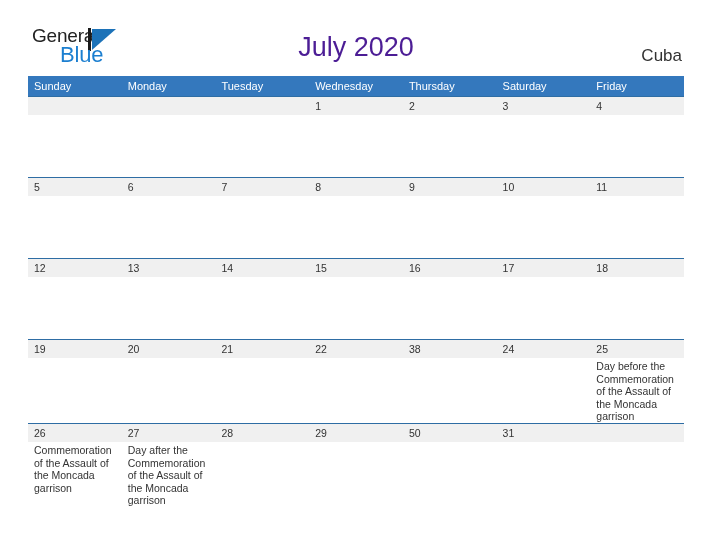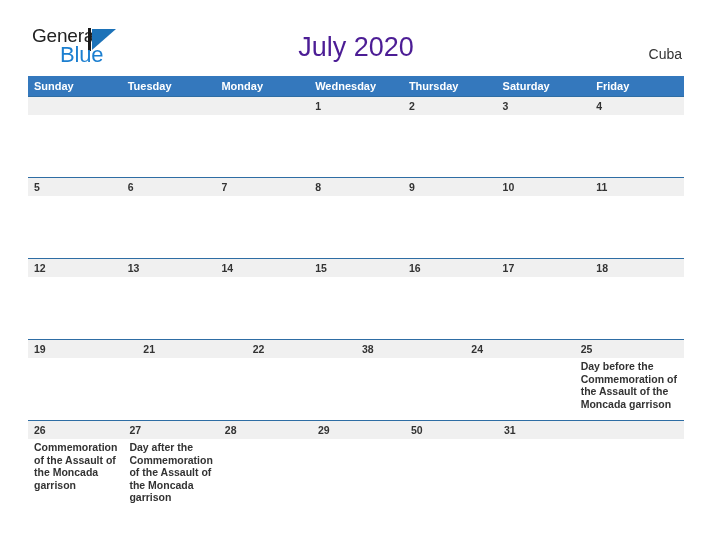--- a/index.html
+++ b/index.html
@@ -81,32 +81,31 @@
     font-size: 27px;
     color: #4c1d95;
     font-weight: normal;
     font-family: "Liberation Sans", sans-serif;
   }
 
   .country {
     position: absolute;
     right: 30px;
     top: 46px;
-    font-size: 14px;
+    font-size: 17px;
     color: #333333;
     font-family: "Liberation Sans", sans-serif;
   }
 
   
   .calendar {
     position: absolute;
     left: 28px;
     top: 76px;
     width: 656px;
-    font-weight: bold;
   }
 
   .dow-row {
     display: flex;
     background: #3478bd;
     height: 20px;
   }
   .dow-cell {
     flex: 1 1 0;
     color: #ffffff;
@@ -174,22 +173,22 @@
 
     <div class="title">July 2020</div>
 
     <div class="country">Cuba</div>
 
   </div>
 
   <div class="calendar">
     <div class="dow-row">
         <div class="dow-cell">Sunday</div>
+        <div class="dow-cell">Monday</div>
         <div class="dow-cell">Tuesday</div>
-        <div class="dow-cell">Monday</div>
         <div class="dow-cell">Wednesday</div>
         <div class="dow-cell">Thursday</div>
         <div class="dow-cell">Saturday</div>
         <div class="dow-cell">Friday</div>
       </div>
     <div id="weeks-container">
         <div class="week">
           <div class="week-inner">
             <div class="day empty">
               <div class="day-num"></div>
@@ -285,20 +284,24 @@
             </div>
           </div>
         </div>
         <div class="week">
           <div class="week-inner">
             <div class="day">
               <div class="day-num">19</div>
               <div class="day-events"></div>
             </div>
             <div class="day">
+              <div class="day-num">20</div>
+              <div class="day-events"></div>
+            </div>
+            <div class="day">
               <div class="day-num">21</div>
               <div class="day-events"></div>
             </div>
             <div class="day">
               <div class="day-num">22</div>
               <div class="day-events"></div>
             </div>
             <div class="day">
               <div class="day-num">38</div>
               <div class="day-events"></div>

